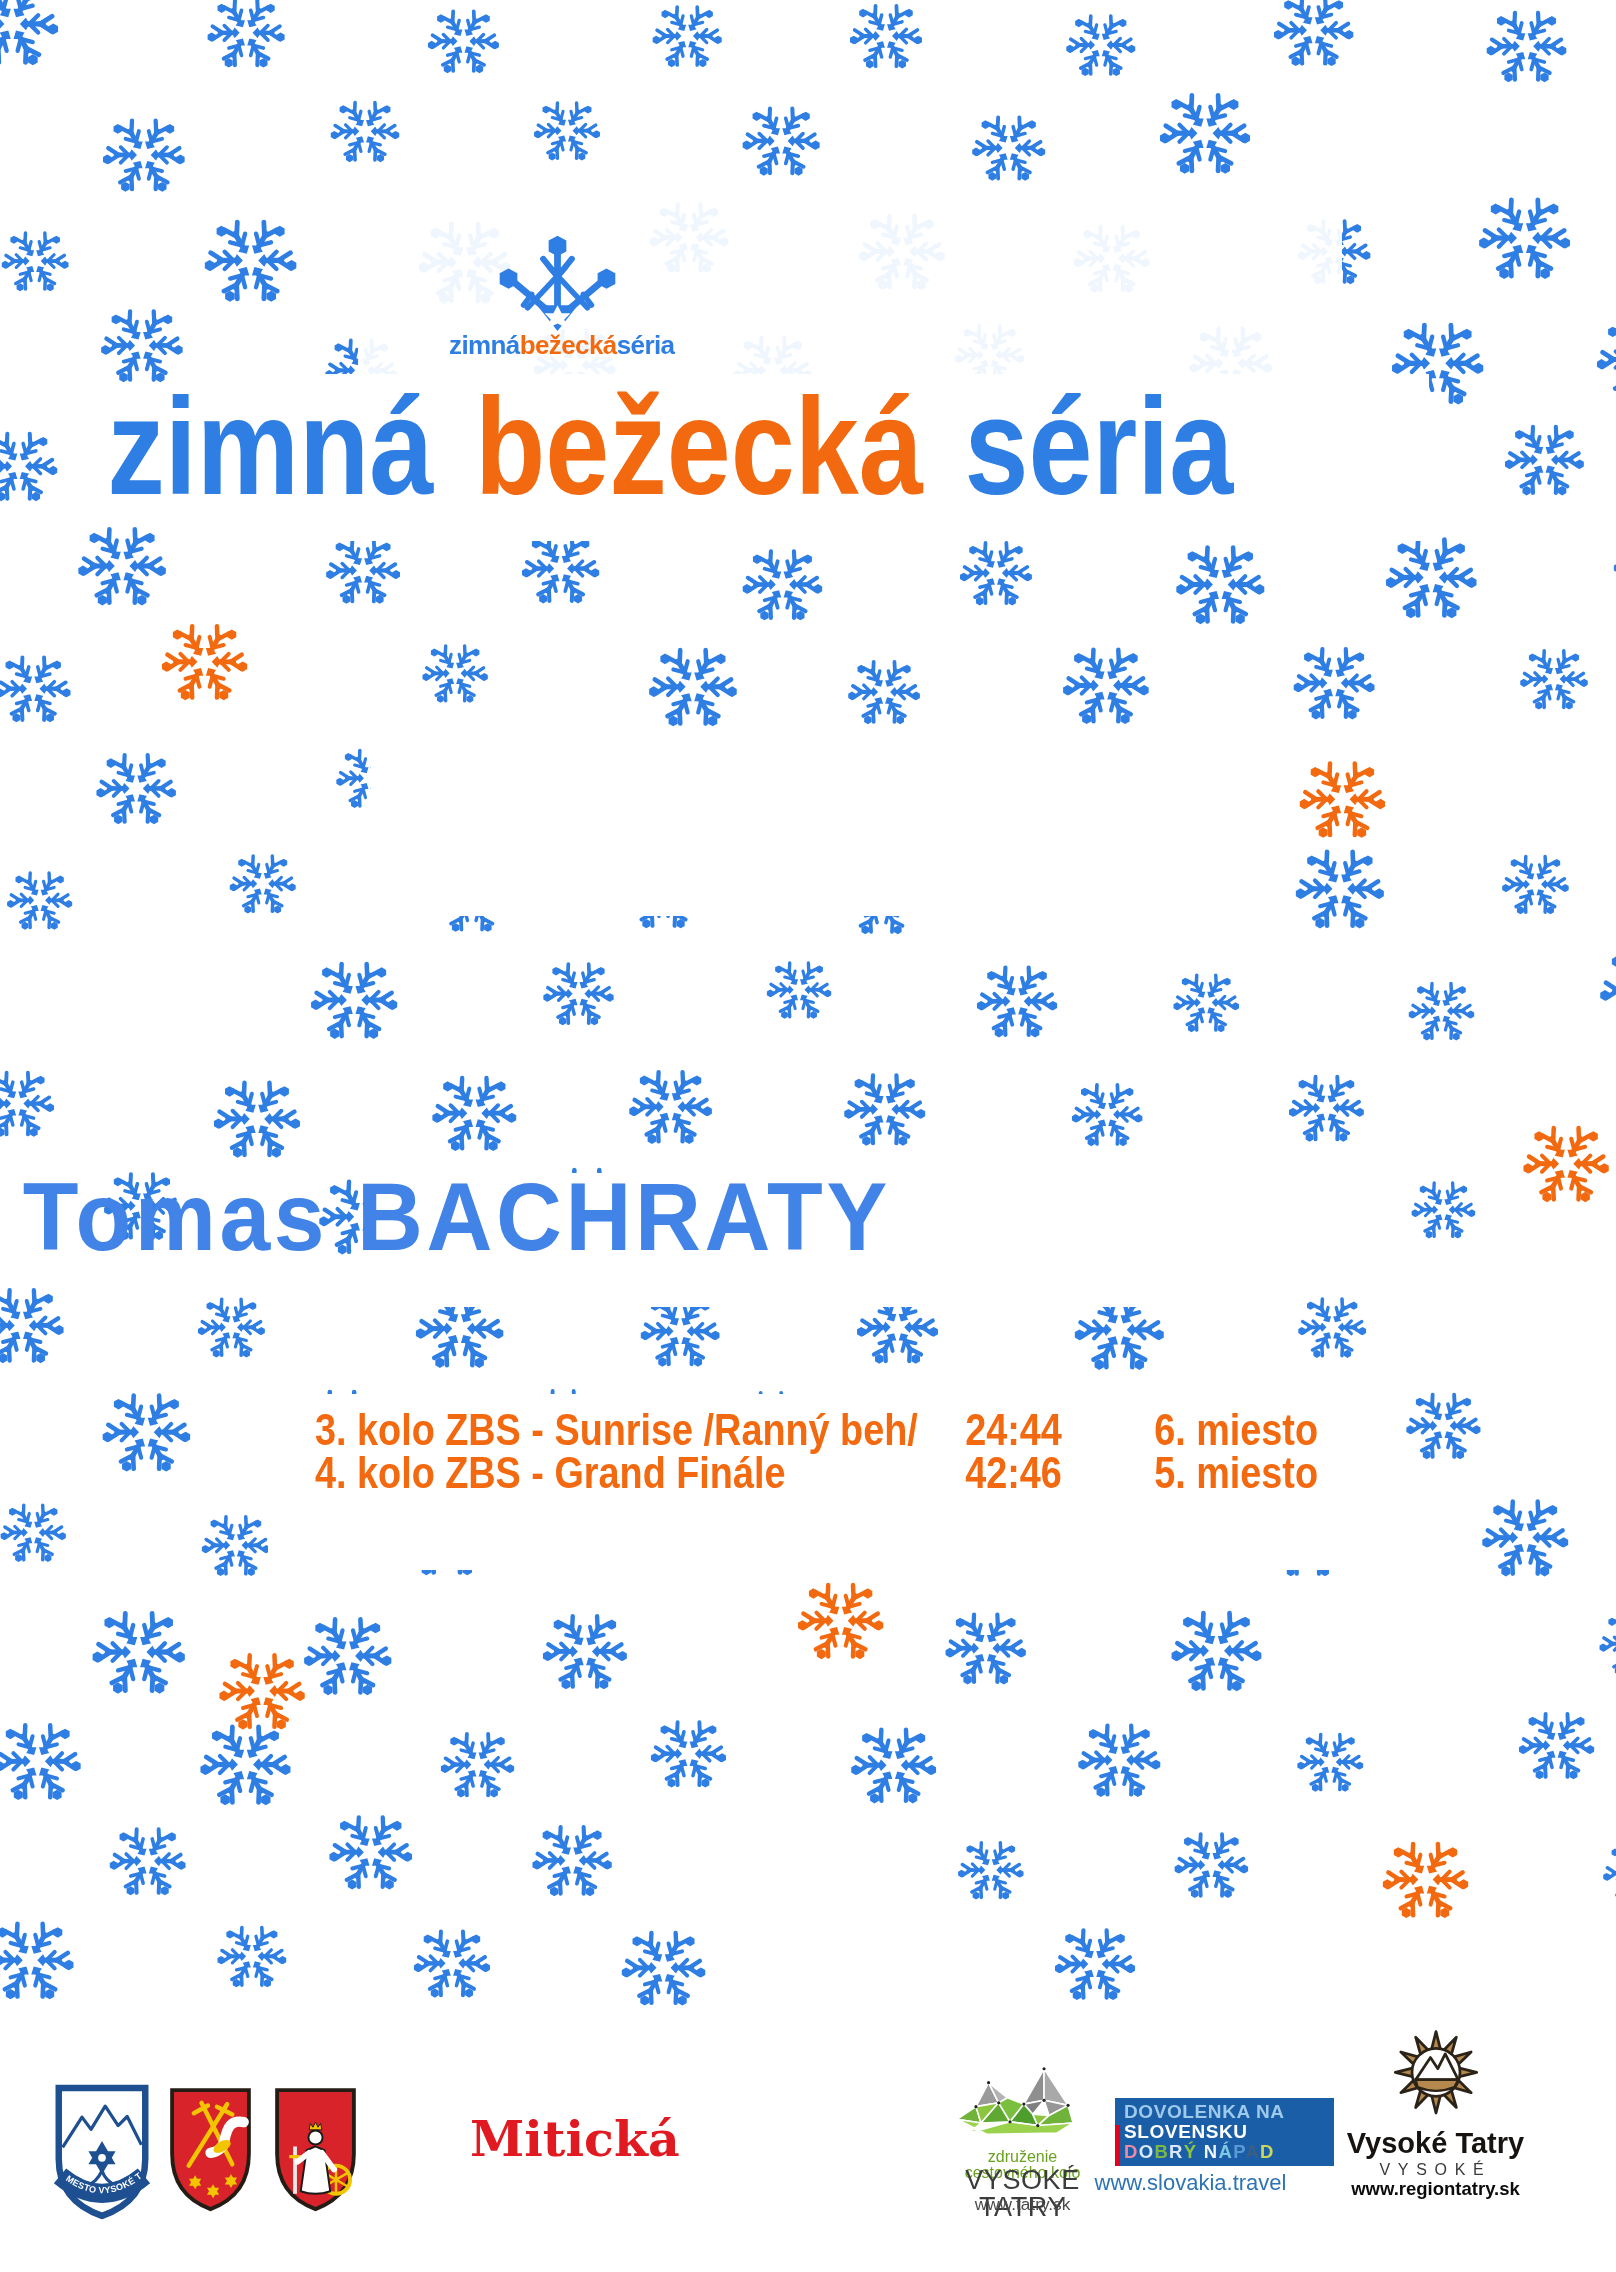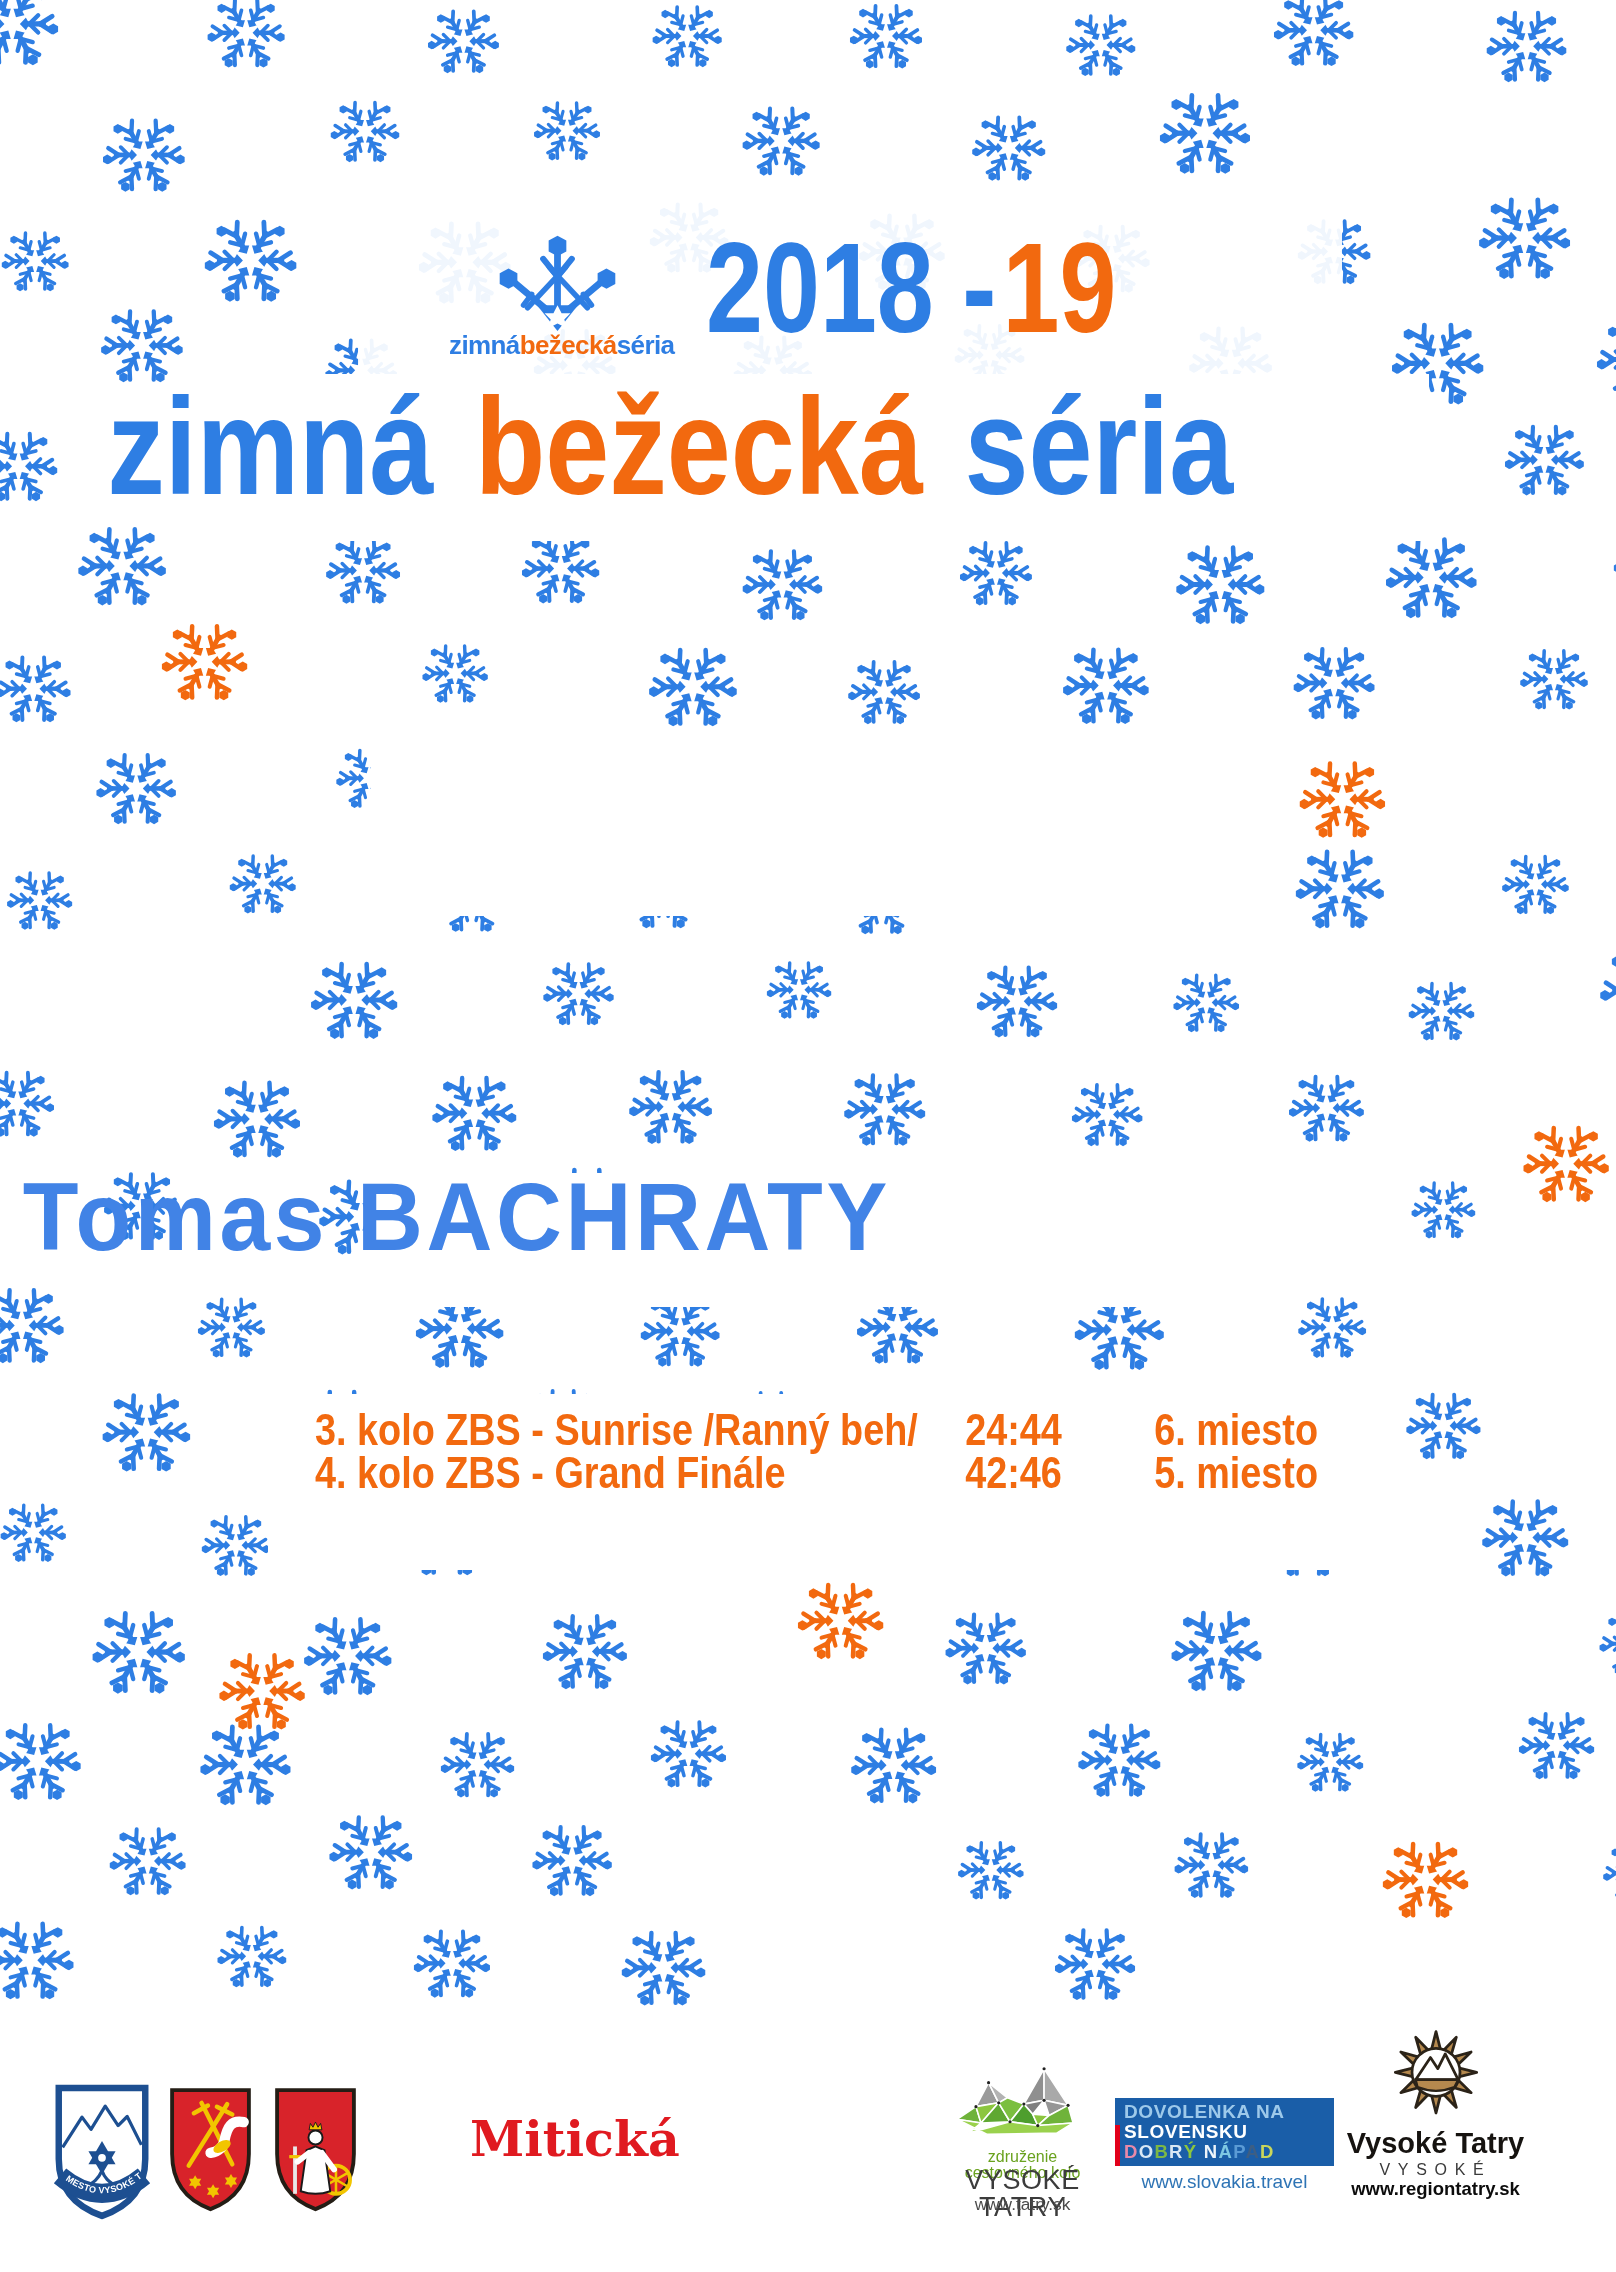--- a/index.html
+++ b/index.html
@@ -262,25 +262,20 @@
         <line x1="138" y1="96" x2="150" y2="112" stroke-width="8"></line>
         <polygon points="70,112 130,112 100,150" stroke="none"></polygon>
       </g>
       <polygon fill="#fff" points="100,112 106,124 119,124 110,133 114,146 100,139 86,146 90,133 81,124 94,124"></polygon>
     </svg>
 
     <div class="abs logo-words" style="left:449px;top:332px;font-size:26px;">
       <span class="blue">zimná</span><span class="orange">bežecká</span><span class="blue">séria</span>
     </div>
 
-    <div class="abs title-line" style="left:706px;top:224px;font-size:128px;">
-      <span class="squeezeL" style="transform:scaleX(0.80);">
-        <span class="blue">2018 -</span><span class="orange" style="margin-left:7.7px;">19</span>
-      </span>
-    </div>
 
     <div class="abs title-line txt-center" style="top:378px;font-size:137px;">
       <span class="squeeze" style="transform:scaleX(0.84);">
         <span class="blue">zimná</span>
         <span class="orange" style="margin:0 11.5px;">bežecká</span>
         <span class="blue">séria</span>
       </span>
     </div>
 
 
@@ -392,21 +387,21 @@
       <div class="abs vt-name" style="left:0;top:102px;width:153px;text-align:center;font-size:27px;color:#3C3C3C;">VYSOKÉ TATRY</div>
       <div class="abs vt-web" style="left:0;top:131px;width:153px;text-align:center;font-size:17.3px;color:#4A4A4A;">www.tatry.sk</div>
     </div>
 
     <div class="dov-box" style="left:1115px;top:2098px;width:219px;height:68px;">
       <div class="abs" style="left:0;top:27px;width:4.5px;height:41px;background:#E2001A;"></div>
       <div class="dov-l1" style="left:9px;top:3.8px;font-size:19px;color:#9DC9EA;">DOVOLENKA NA</div>
       <div class="dov-l2" style="left:9px;top:24px;font-size:19px;">SLOVENSKU</div>
       <div class="dov-l3" style="left:9px;top:45px;font-size:18.5px;"><span style="color: rgb(232, 137, 168);">D</span><span style="color: rgb(217, 232, 244);">O</span><span style="color: rgb(125, 184, 68);">B</span><span style="color: rgb(217, 232, 244);">R</span><span style="color: rgb(140, 198, 63);">Ý</span><span style="color: rgb(255, 255, 255);"> </span><span style="color: rgb(237, 244, 250);">N</span><span style="color: rgb(126, 200, 227);">Á</span><span style="color: rgb(91, 155, 213);">P</span><span style="color: rgb(60, 94, 132);">A</span><span style="color: rgb(201, 214, 90);">D</span></div>
     </div>
-    <div class="abs dov-web" style="left:1115px;top:2172px;width:219px;font-size:19px;">www.slovakia.travel</div>
+    <div class="abs dov-web" style="left:1081px;top:2172px;width:219px;font-size:22px;">www.slovakia.travel</div>
 
     <div class="abs" style="left:1330px;top:2028px;width:211px;">
       <svg class="abs" style="left:50px;top:0px;" width="112" height="97" viewBox="0 0 120 105">
         <polygon fill="#B5894E" stroke="#2B2318" stroke-width="3" stroke-linejoin="round" points="60,4 65.7,26.7 82,10 75.6,32.4 98,26 81.2,42.3 104,48 81.2,53.7 98,70 75.6,63.6 82,86 65.7,69.3 60,92 54.3,69.3 38,86 44.4,63.6 22,70 38.8,53.7 16,48 38.8,42.3 22,26 44.4,32.4 38,10 54.3,26.7"></polygon>
         <circle cx="60" cy="48" r="26" fill="#fff" stroke="#2B2318" stroke-width="3"></circle>
         <path d="M38,56 L54,32 L62,44 L70,28 L84,56 Z" fill="#fff" stroke="#2B2318" stroke-width="3" stroke-linejoin="round"></path>
         <path d="M38,56 L84,56 L80,64 Q60,72 40,64 Z" fill="#B5894E" stroke="#2B2318" stroke-width="2.5"></path>
       </svg>
       <div class="region-name abs" style="left:0;top:101px;width:211px;font-size:29px;">Vysoké Tatry</div>
       <div class="region-sub abs" style="left:0;top:134px;width:211px;font-size:16px;">VYSOKÉ</div>

